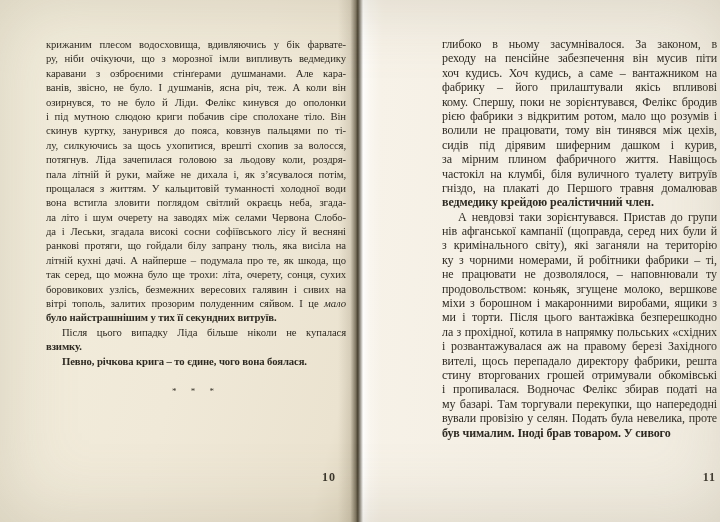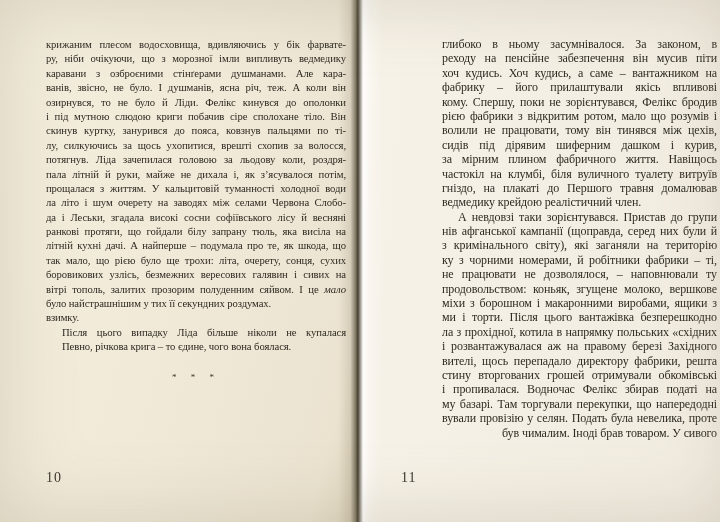--- a/index.html
+++ b/index.html
@@ -34,34 +34,34 @@
     box-shadow:inset 0 0 75px rgba(150,138,112,0.30);
   }
   .textblock { position:absolute; top:37px; }
   .textblock.tb-left  { left:46px;  width:300px; font-size:10.7px; letter-spacing:-0.1px; }
   .textblock.tb-right { left:442px; width:275px; font-size:12px; letter-spacing:-0.1px; }
   .para { margin:0; }
   .line {
     height:14.4px; line-height:14.4px; overflow:hidden;
     text-align:justify; text-align-last:justify;
   }
-  .line.last { text-align:right; text-align-last:left; }
+  .line.last { text-align:left; text-align-last:left;font-weight:bold; }
   .line.first-indent { padding-left:16px; }
   .line i { font-style:italic; }
   .separator {
     height:14.4px; line-height:14.4px; margin:16px 0 26px;
     text-align:center; text-align-last:center;
     font-size:9px; letter-spacing:6px; color:#39342b; overflow:hidden;
   }
   .pagenum {
-    position:absolute; top:470px; text-align:left;
-    font-size:14px; letter-spacing:1px; color:#39342b;
+    position:absolute; top:470px; text-align:right;
+    font-size:12px; letter-spacing:1px; color:#39342b;font-weight:bold;
   }
   .pagenum.pn-left  { left:46px;  width:290px; }
-  .pagenum.pn-right { left:401px; width:275px; }
+  .pagenum.pn-right { left:441px; width:275px; }
 </style>
 </head>
 <body>
 
 <div class="photo">
   <div class="page page-left"></div>
   <div class="page page-right"></div>
   <div class="gutter"></div>
 
   <div class="textblock tb-left">
@@ -70,32 +70,33 @@
         <div class="line">ру, ніби очікуючи, що з морозної імли випливуть ведмедику</div>
         <div class="line">каравани з озброєними стінґерами душманами. Але кара-</div>
         <div class="line">ванів, звісно, не було. І душманів, ясна річ, теж. А коли він</div>
         <div class="line">озирнувся, то не було й Ліди. Фелікс кинувся до ополонки</div>
         <div class="line">і під мутною слюдою криги побачив сіре сполохане тіло. Він</div>
         <div class="line">скинув куртку, занурився до пояса, ковзнув пальцями по ті-</div>
         <div class="line">лу, силкуючись за щось ухопитися, врешті схопив за волосся,</div>
         <div class="line">потягнув. Ліда зачепилася головою за льодову коли, роздря-</div>
         <div class="line">пала літній й руки, майже не дихала і, як з’ясувалося потім,</div>
         <div class="line">прощалася з життям. У кальцитовій туманності холодної води</div>
+        <div class="line">вона встигла зловити поглядом світлий окраєць неба, згада-</div>
         <div class="line">ла літо і шум очерету на заводях між селами Червона Слобо-</div>
         <div class="line">да і Леськи, згадала високі сосни софіївського лісу й весняні</div>
         <div class="line">ранкові протяги, що гойдали білу запрану тюль, яка висіла на</div>
         <div class="line">літній кухні дачі. А найперше – подумала про те, як шкода, що</div>
-        <div class="line">так мало, що рією було ще трохи: літа, очерету, сонця, сухих</div>
+        <div class="line">так серед, що можна було ще трохи: літа, очерету, сонця, сухих</div>
         <div class="line">боровикових узлісь, безмежних вересових галявин і сивих на</div>
         <div class="line">вітрі тополь, залитих прозорим полуденним сяйвом. І це <i>мало</i></div>
-        <div class="line last">було найстрашнішим у тих її секундних роздумах.</div>
+        <div class="line last">було найстрашнішим у тих її секундних витруїв.</div>
       </div>
       <div class="para">
+        <div class="line first-indent">Після цього випадку Ліда більше ніколи не купалася</div>
         <div class="line last">взимку.</div>
-        <div class="line first-indent">Після цього випадку Ліда більше ніколи не купалася</div>
       </div>
       <div class="para">
         <div class="line last first-indent">Певно, річкова крига – то єдине, чого вона боялася.</div>
       </div>
       <div class="separator">* * *</div>
     </div>
   <div class="textblock tb-right">
       <div class="para">
         <div class="line">глибоко в ньому засумнівалося. За законом, в очікуванні пе-</div>
         <div class="line">реходу на пенсійне забезпечення він мусив піти працювати</div>

